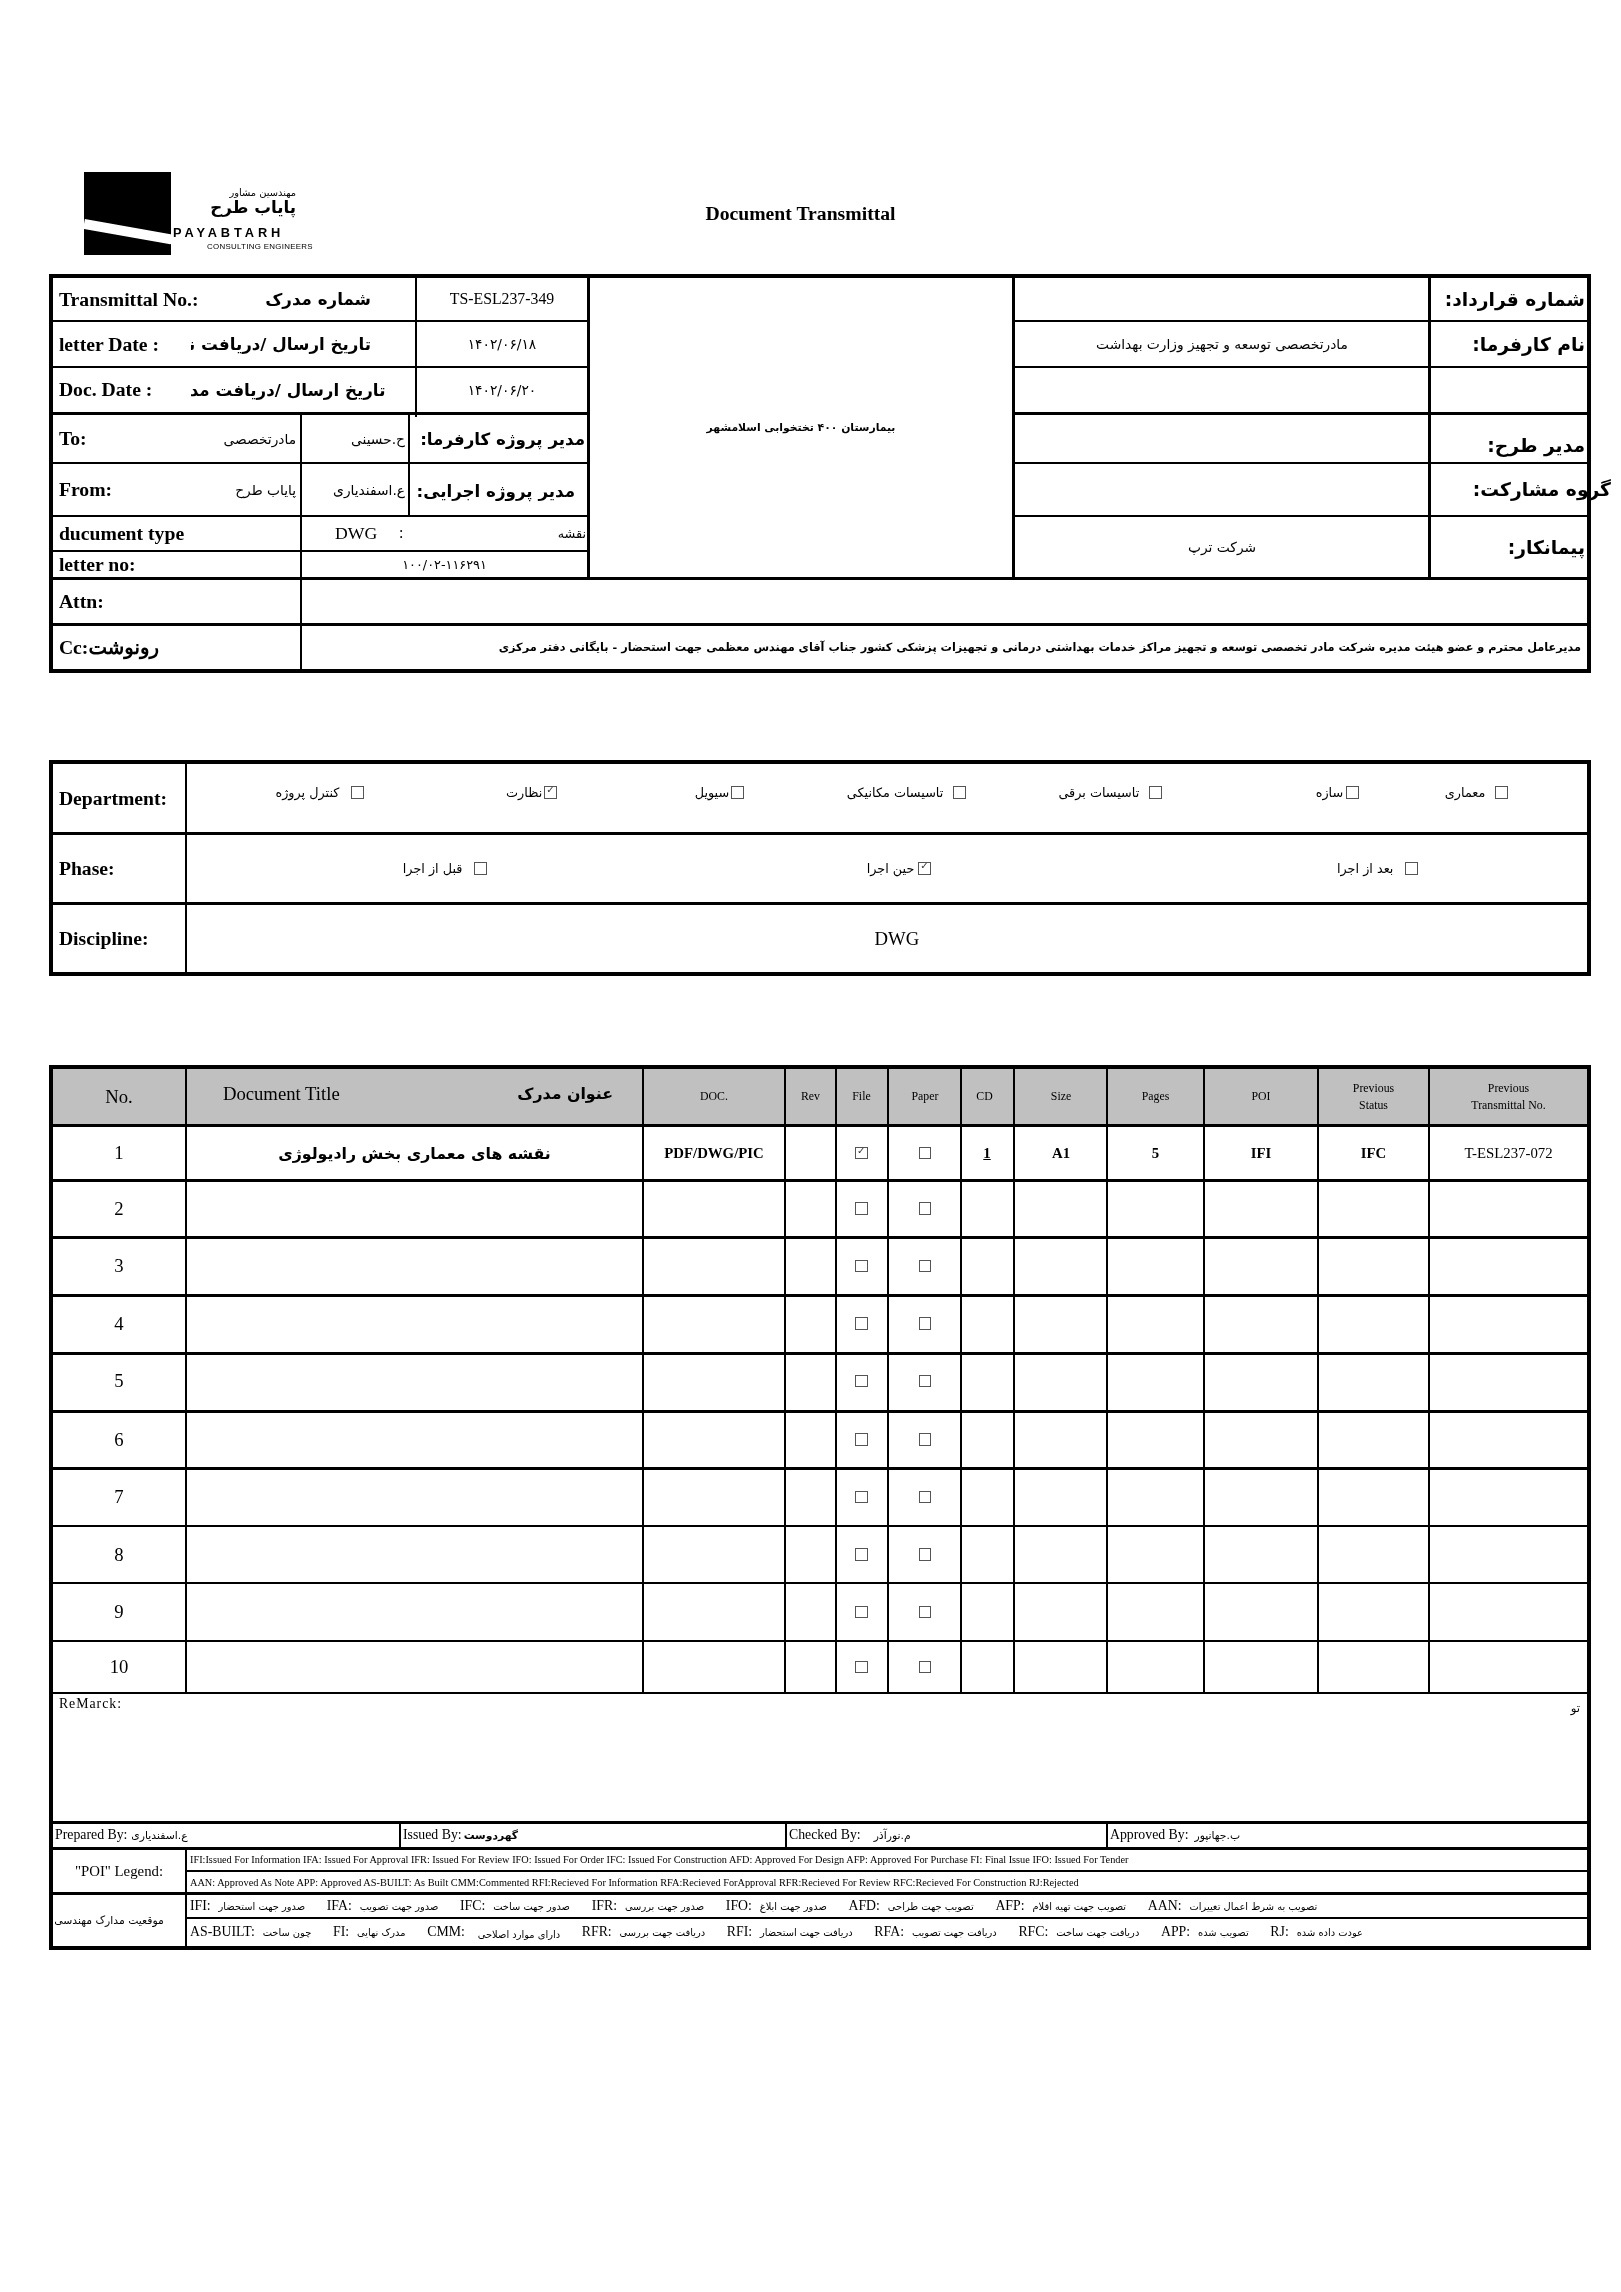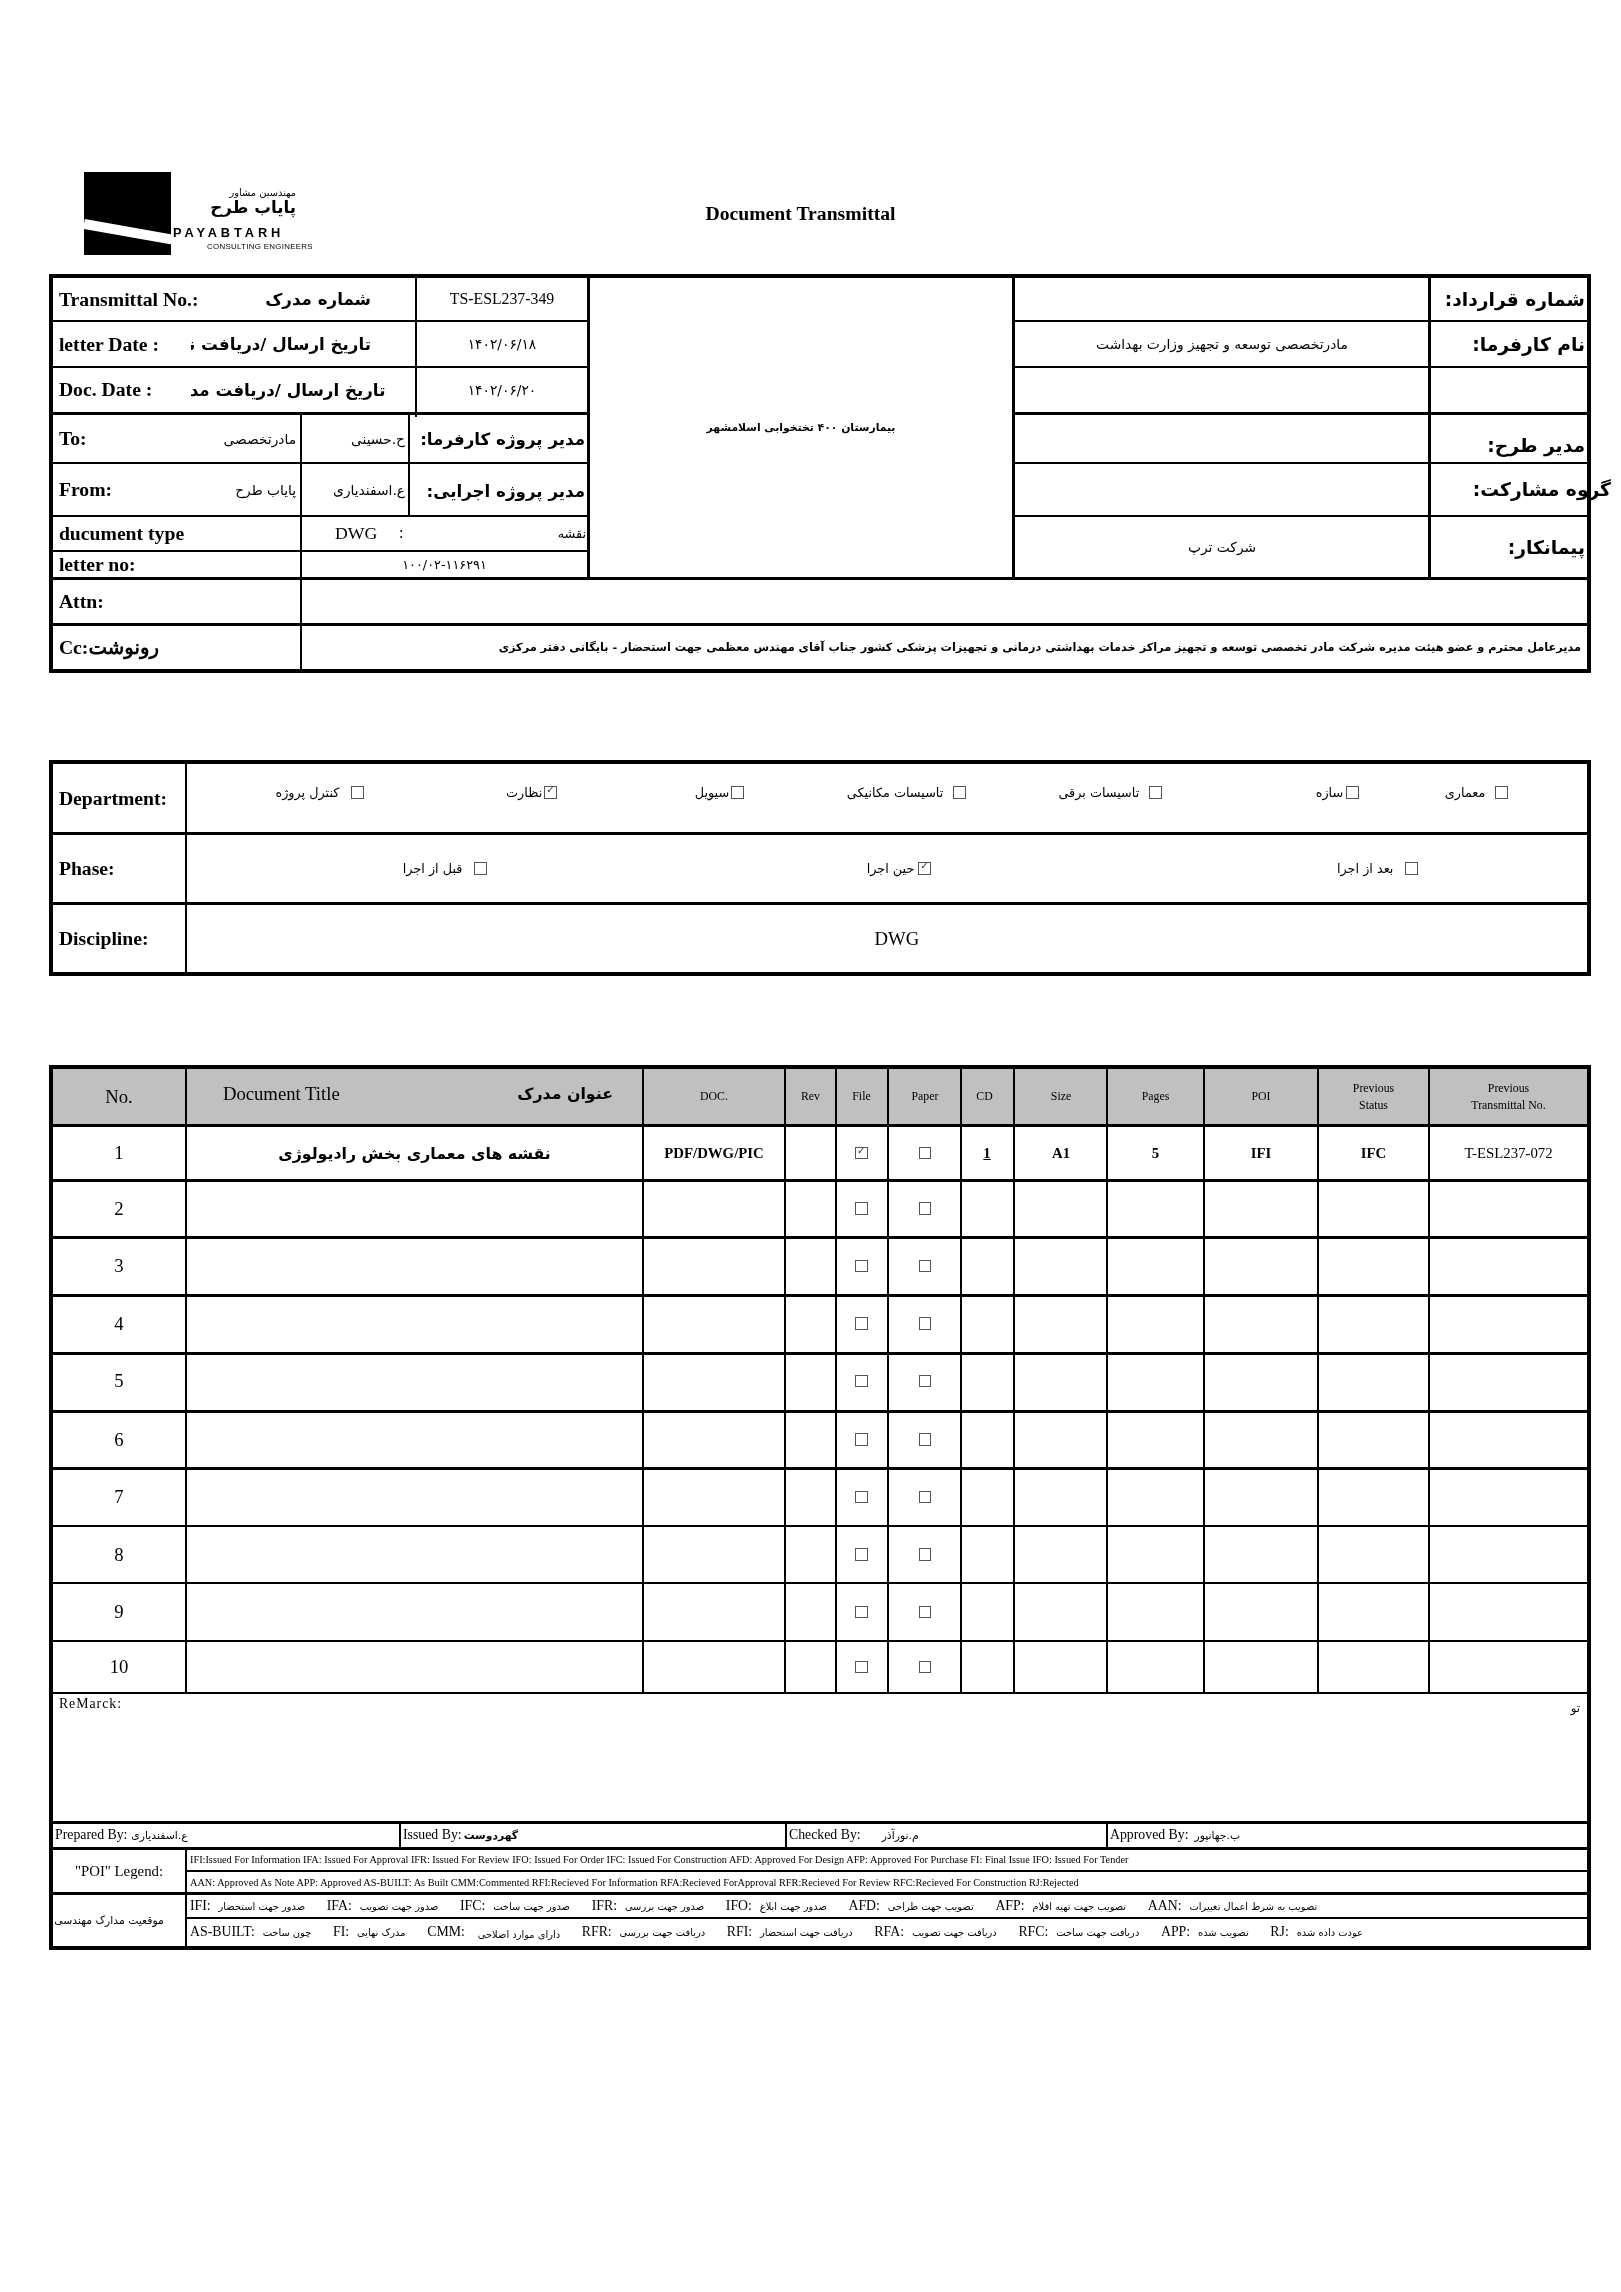--- a/index.html
+++ b/index.html
@@ -95,21 +95,21 @@
   <div class="cell c val fa" style="left:417px;top:368px;width:170px;height:43px;font-size:13.8px;">۱۴۰۲/۰۶/۲۰</div>
 
   <div class="cell l lbl-en" style="left:53px;top:415px;width:118px;height:47px;">To:</div>
   <div class="cell fa rtl val-fa" style="left:171px;top:415px;width:129px;height:47px;justify-content:flex-start;padding-right:3.9px;">مادرتخصصی</div>
   <div class="cell fa rtl val-fa" style="left:302px;top:415px;width:105px;height:47px;justify-content:flex-start;padding-right:2px;">ح.حسینی</div>
   <div class="cell fa rtl lbl-fa" style="left:410px;top:415px;width:177px;height:47px;justify-content:flex-start;padding-right:2px;">مدیر پروژه کارفرما:</div>
 
   <div class="cell l lbl-en" style="left:53px;top:464px;width:118px;height:51px;">From:</div>
   <div class="cell fa rtl val-fa" style="left:171px;top:464px;width:129px;height:51px;justify-content:flex-start;padding-right:3.9px;">پایاب طرح</div>
   <div class="cell fa rtl val-fa" style="left:302px;top:464px;width:105px;height:51px;justify-content:flex-start;padding-right:2px;">ع.اسفندیاری</div>
-  <div class="cell fa rtl lbl-fa" style="left:410px;top:464px;width:177px;height:53px;justify-content:flex-start;padding-right:2px;">مدیر پروژه اجرایی:</div>
+  <div class="cell fa rtl lbl-fa" style="left:410px;top:464px;width:177px;height:53px;justify-content:flex-start;padding-right:12px;">مدیر پروژه اجرایی:</div>
 
   <div class="cell l lbl-en" style="left:53px;top:517px;width:247px;height:32.5px;">ducument type</div>
   <div class="cell val" style="left:335px;top:517px;width:59px;height:32.5px;font-size:17.7px;">DWG</div>
   <div class="cell val" style="left:399px;top:517px;width:14.8px;height:32.5px;">:</div>
   <div class="cell fa rtl val-fa" style="left:493px;top:517px;width:95px;height:32.5px;justify-content:flex-start;padding-right:2px;font-size:12.8px;">نقشه</div>
 
   <div class="cell l lbl-en" style="left:53px;top:552px;width:247px;height:25.6px;">letter no:</div>
   <div class="cell c fa val-fa" style="left:302px;top:552px;width:285px;height:25.6px;font-size:12.8px;">۱۰۰/۰۲-۱۱۶۲۹۱</div>
 
   <div class="cell c fa rtl" style="left:590px;top:278px;width:422px;height:299px;font-size:10.8px;font-weight:bold;">بیمارستان ۴۰۰ تختخوابی اسلامشهر</div>
@@ -443,21 +443,21 @@
   <div class="line-v" style="left:1106px;top:1821px;width:2px;height:27.6px;"></div>
 
   <div class="cell" style="left:53px;top:1824px;width:346px;height:22.7px;font-size:13.8px;gap:3.9px;padding-left:2px;">
     <span>Prepared By:</span>
     <span class="fa" style="font-size:10.8px;">ع.اسفندیاری</span>
   </div>
   <div class="cell" style="left:401px;top:1824px;width:384px;height:22.7px;font-size:13.8px;gap:2px;padding-left:2px;">
     <span>Issued By:</span>
     <span class="fa" style="font-size:10.8px;font-weight:bold;">گهردوست</span>
   </div>
-  <div class="cell" style="left:787px;top:1824px;width:319px;height:22.7px;font-size:13.8px;gap:21px;padding-left:2px;">
+  <div class="cell" style="left:787px;top:1824px;width:319px;height:22.7px;font-size:13.8px;gap:13px;padding-left:2px;">
     <span>Checked By:</span>
     <span class="fa" style="font-size:10.8px;">م.نورآذر</span>
   </div>
   <div class="cell" style="left:1108px;top:1824px;width:479px;height:22.7px;font-size:13.8px;gap:5.9px;padding-left:2px;">
     <span>Approved By:</span>
     <span class="fa" style="font-size:10.8px;">ب.جهانپور</span>
   </div>
 
   <div class="line-v" style="left:185px;top:1847px;width:2px;height:100px;"></div>
   <div class="line-h" style="left:187px;top:1870px;width:1404px;height:2px;"></div>

